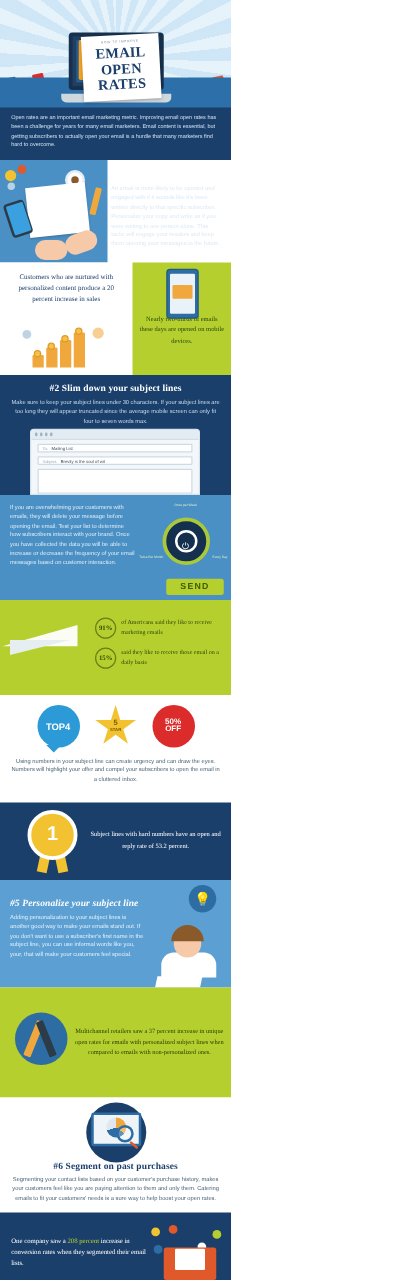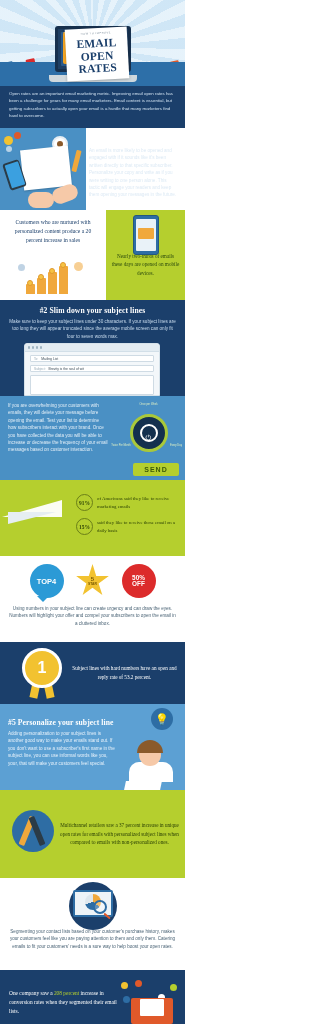--- a/index.html
+++ b/index.html
@@ -144,21 +144,21 @@
   
   .ribbon{background:#1b3f6b;height:62px;display:flex;align-items:center;position:relative;}
   .rosette{position:absolute;left:22px;top:6px;width:40px;height:40px;border-radius:50%;background:#f2c230;
        border:3px solid #fff;box-sizing:border-box;color:#fff;font-weight:bold;font-size:16px;
        display:flex;align-items:center;justify-content:center;}
   .ribbon .serif-stat{margin-left:70px;color:#fff;font-size:5.2px;line-height:9px;padding-right:6px;}
   .tail{position:absolute;width:8px;height:16px;background:#f2c230;top:40px;}
 
   
   .sec5{background:#5ca0d3;height:86px;position:relative;padding:14px 8px 0;box-sizing:border-box;}
-  .sec5 .h-sec{color:#fff;margin:0 0 3px;}
+  .sec5 .h-sec{color:#fff;margin:0 0 3px;font-style:italic;}
   .sec5 .body-txt{color:#e6f1fa;width:108px;}
   .bulb{position:absolute;right:12px;top:4px;width:22px;height:22px;border-radius:50%;background:#2e6da4;
         display:flex;align-items:center;justify-content:center;color:#f6c344;font-size:11px;}
   .kid{position:absolute;right:6px;bottom:0;width:56px;height:52px;}
   .kid .head{position:absolute;left:16px;top:6px;width:22px;height:22px;border-radius:50%;background:#f6c9a8;}
   .kid .hair{position:absolute;left:14px;top:2px;width:26px;height:13px;border-radius:13px 13px 0 0;background:#8a5a2b;}
   .kid .body{position:absolute;left:6px;bottom:8px;width:44px;height:20px;border-radius:10px 10px 0 0;background:#fff;}
   .kid .sheet{position:absolute;left:2px;bottom:0;width:36px;height:9px;background:#fff;transform:skewX(-12deg);}
 
   
@@ -376,20 +376,21 @@
     <div class="serif-stat">Multichannel retailers saw a 37 percent increase in unique open rates for emails with personalized subject lines when compared to emails with non-personalized ones.</div>
   </div>
 
   <div class="band sec6">
     <div class="monitor">
       <div class="mon-circ"></div>
       <div class="mon-scr"></div>
       <div class="pie"></div>
       <div class="magnif"></div>
     </div>
+    <div class="h-sec">#6 Segment on past purchases</div>
     <div class="body-txt">Segmenting your contact lists based on your customer's purchase history, makes your customers feel like you are paying attention to them and only them. Catering emails to fit your customers' needs is a sure way to help boost your open rates.</div>
   </div>
 
   <div class="band final">
     <div class="serif-stat">
       <span>One company saw a </span><span class="hl">208 percent</span><span> increase in conversion rates when they segmented their email lists.</span>
     </div>
     <div class="fin-art">
       <span class="bub" style="left:0;top:2px;background:#f2c230;"></span>
       <span class="bub" style="left:14px;top:0;background:#e0592a;"></span>

